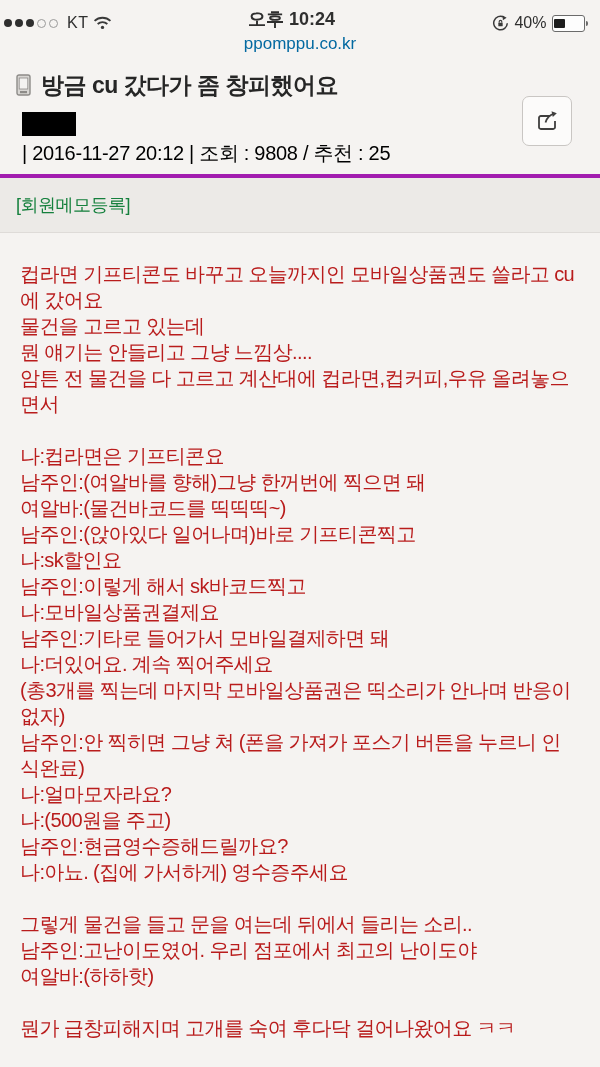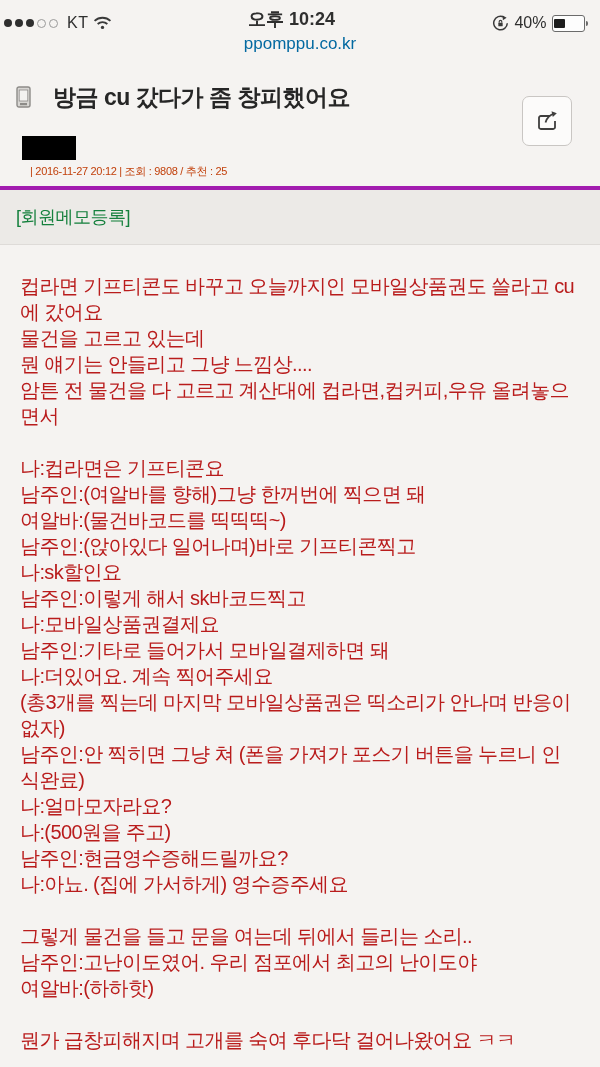--- a/index.html
+++ b/index.html
@@ -62,32 +62,32 @@
   }
 
   
   .post-header { position: relative; padding: 6px 16px 0 16px; }
   .title-row { display: flex; align-items: center; gap: 6px; }
   .title-icon { flex: 0 0 auto; margin-top: 2px; }
   .post-title {
     font-size: 23px;
     font-weight: bold;
     color: #262626;
-    margin: 16px;
+    margin: 4px;
     letter-spacing: -0.5px;
   }
   .author-redacted {
     width: 54px; height: 24px;
     background: #000;
     margin: 7px 0 0 6px;
   }
   .meta-row {
-    margin: 4px 0 0 14px;
-    font-size: 11px;
-    color: #c2410c;
+    margin: 4px 0 0 6px;
+    font-size: 20px;
+    color: #000000;
     letter-spacing: -0.3px;
   }
   .share-button {
     position: absolute;
     right: 28px; top: 36px;
     width: 48px; height: 48px;
     background: #fcfbfa;
     border: 1px solid #c9c6c3;
     border-radius: 7px;
     display: flex; align-items: center; justify-content: center;

